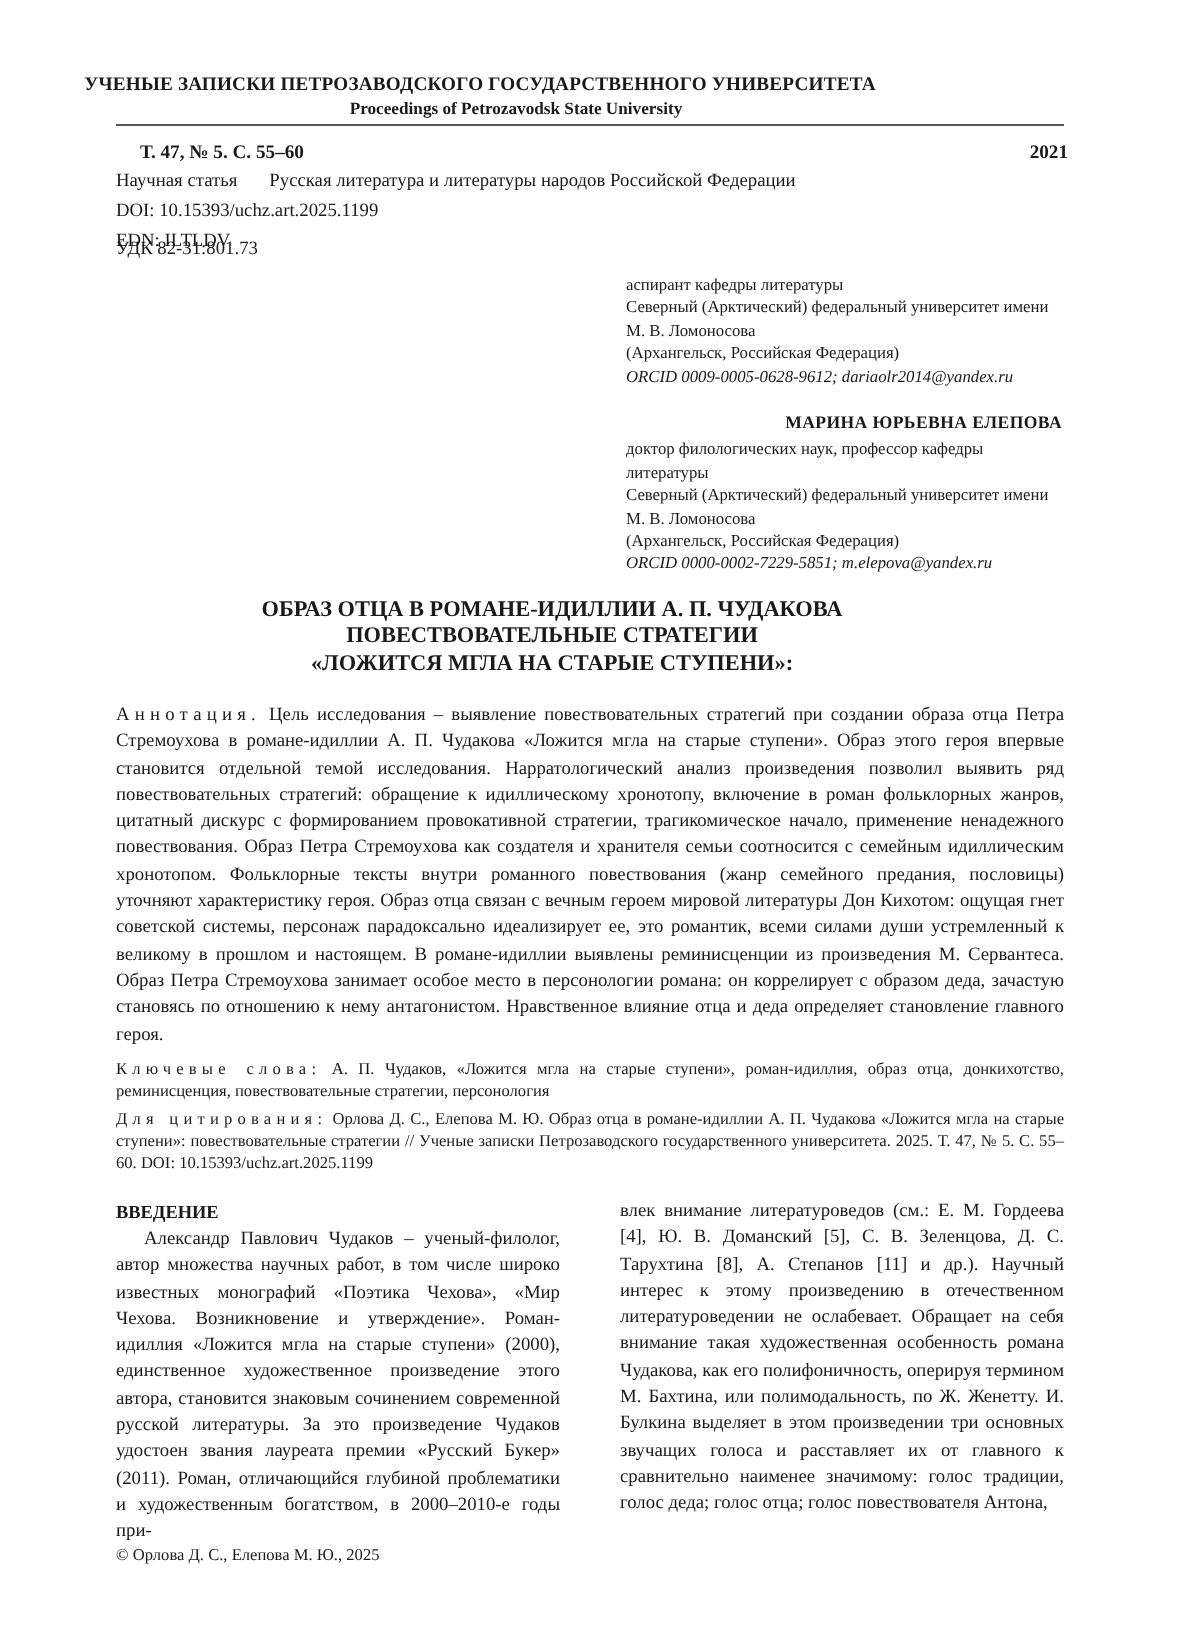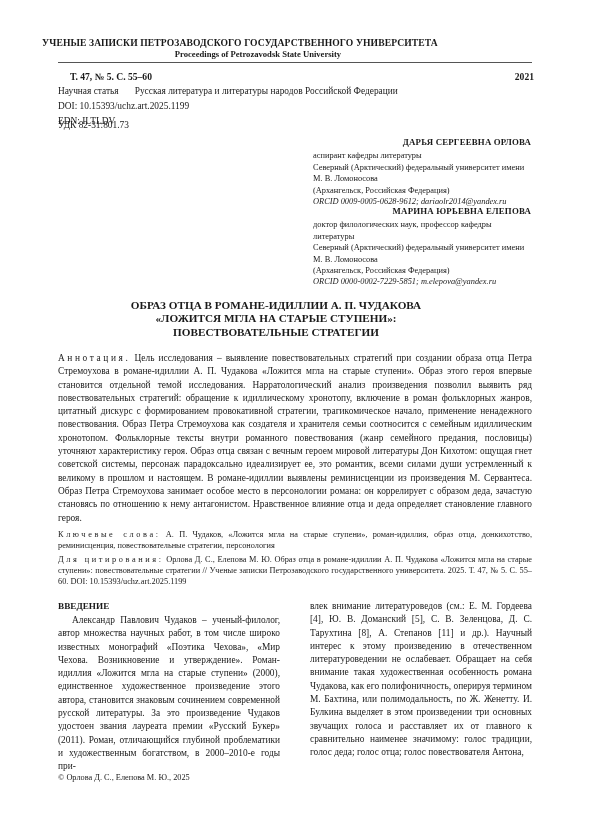--- a/index.html
+++ b/index.html
@@ -40,39 +40,38 @@
 <div class="abs year">2021</div>
 
 <div class="abs meta-line" style="top:86px;">
   <span>Научная статья</span><span class="cat">Русская литература и литературы народов Российской Федерации</span>
 </div>
 <div class="abs meta-line" style="top:101px;">DOI: 10.15393/uchz.art.2025.1199</div>
 <div class="abs meta-line" style="top:116px;">EDN: ILTLDV</div>
 <div class="abs meta-line" style="top:120px;">УДК 82-31:801.73</div>
 
 <div class="abs author-block" style="top:137px;">
-  <div class="author-name">ДАРЬЯ СЕРГЕЕВНА ОРЛОВА</div>
   <div>аспирант кафедры литературы</div>
   <div>Северный (Арктический) федеральный университет имени М. В. Ломоносова</div>
   <div>(Архангельск, Российская Федерация)</div>
   <div class="it">ORCID 0009-0005-0628-9612; dariaolr2014@yandex.ru</div>
 </div>
 
 <div class="abs author-block" style="top:206px;">
   <div class="author-name">МАРИНА ЮРЬЕВНА ЕЛЕПОВА</div>
   <div>доктор филологических наук, профессор кафедры литературы</div>
   <div>Северный (Арктический) федеральный университет имени М. В. Ломоносова</div>
   <div>(Архангельск, Российская Федерация)</div>
   <div class="it">ORCID 0000-0002-7229-5851; m.elepova@yandex.ru</div>
 </div>
 
 <div class="abs article-title">
   <div>ОБРАЗ ОТЦА В РОМАНЕ-ИДИЛЛИИ А. П. ЧУДАКОВА</div>
+  <div>ПОВЕСТВОВАТЕЛЬНЫЕ СТРАТЕГИИ</div>
   <div>«ЛОЖИТСЯ МГЛА НА СТАРЫЕ СТУПЕНИ»:</div>
-  <div>ПОВЕСТВОВАТЕЛЬНЫЕ СТРАТЕГИИ</div>
 </div>
 
 <div class="abs abstract">
   <span class="spaced">Аннотация.</span>
   <span>Цель исследования – выявление повествовательных стратегий при создании образа отца Петра Стремоухова в романе-идиллии А. П. Чудакова «Ложится мгла на старые ступени». Образ этого героя впервые становится отдельной темой исследования. Нарратологический анализ произведения позволил выявить ряд повествовательных стратегий: обращение к идиллическому хронотопу, включение в роман фольклорных жанров, цитатный дискурс с формированием провокативной стратегии, трагикомическое начало, применение ненадежного повествования. Образ Петра Стремоухова как создателя и хранителя семьи соотносится с семейным идиллическим хронотопом. Фольклорные тексты внутри романного повествования (жанр семейного предания, пословицы) уточняют характеристику героя. Образ отца связан с вечным героем мировой литературы Дон Кихотом: ощущая гнет советской системы, персонаж парадоксально идеализирует ее, это романтик, всеми силами души устремленный к великому в прошлом и настоящем. В романе-идиллии выявлены реминисценции из произведения М. Сервантеса. Образ Петра Стремоухова занимает особое место в персонологии романа: он коррелирует с образом деда, зачастую становясь по отношению к нему антагонистом. Нравственное влияние отца и деда определяет становление главного героя.</span>
 </div>
 
 <div class="abs keywords">
   <span class="spaced">Ключевые слова:</span>
   <span>А. П. Чудаков, «Ложится мгла на старые ступени», роман-идиллия, образ отца, донкихотство, реминисценция, повествовательные стратегии, персонология</span>

